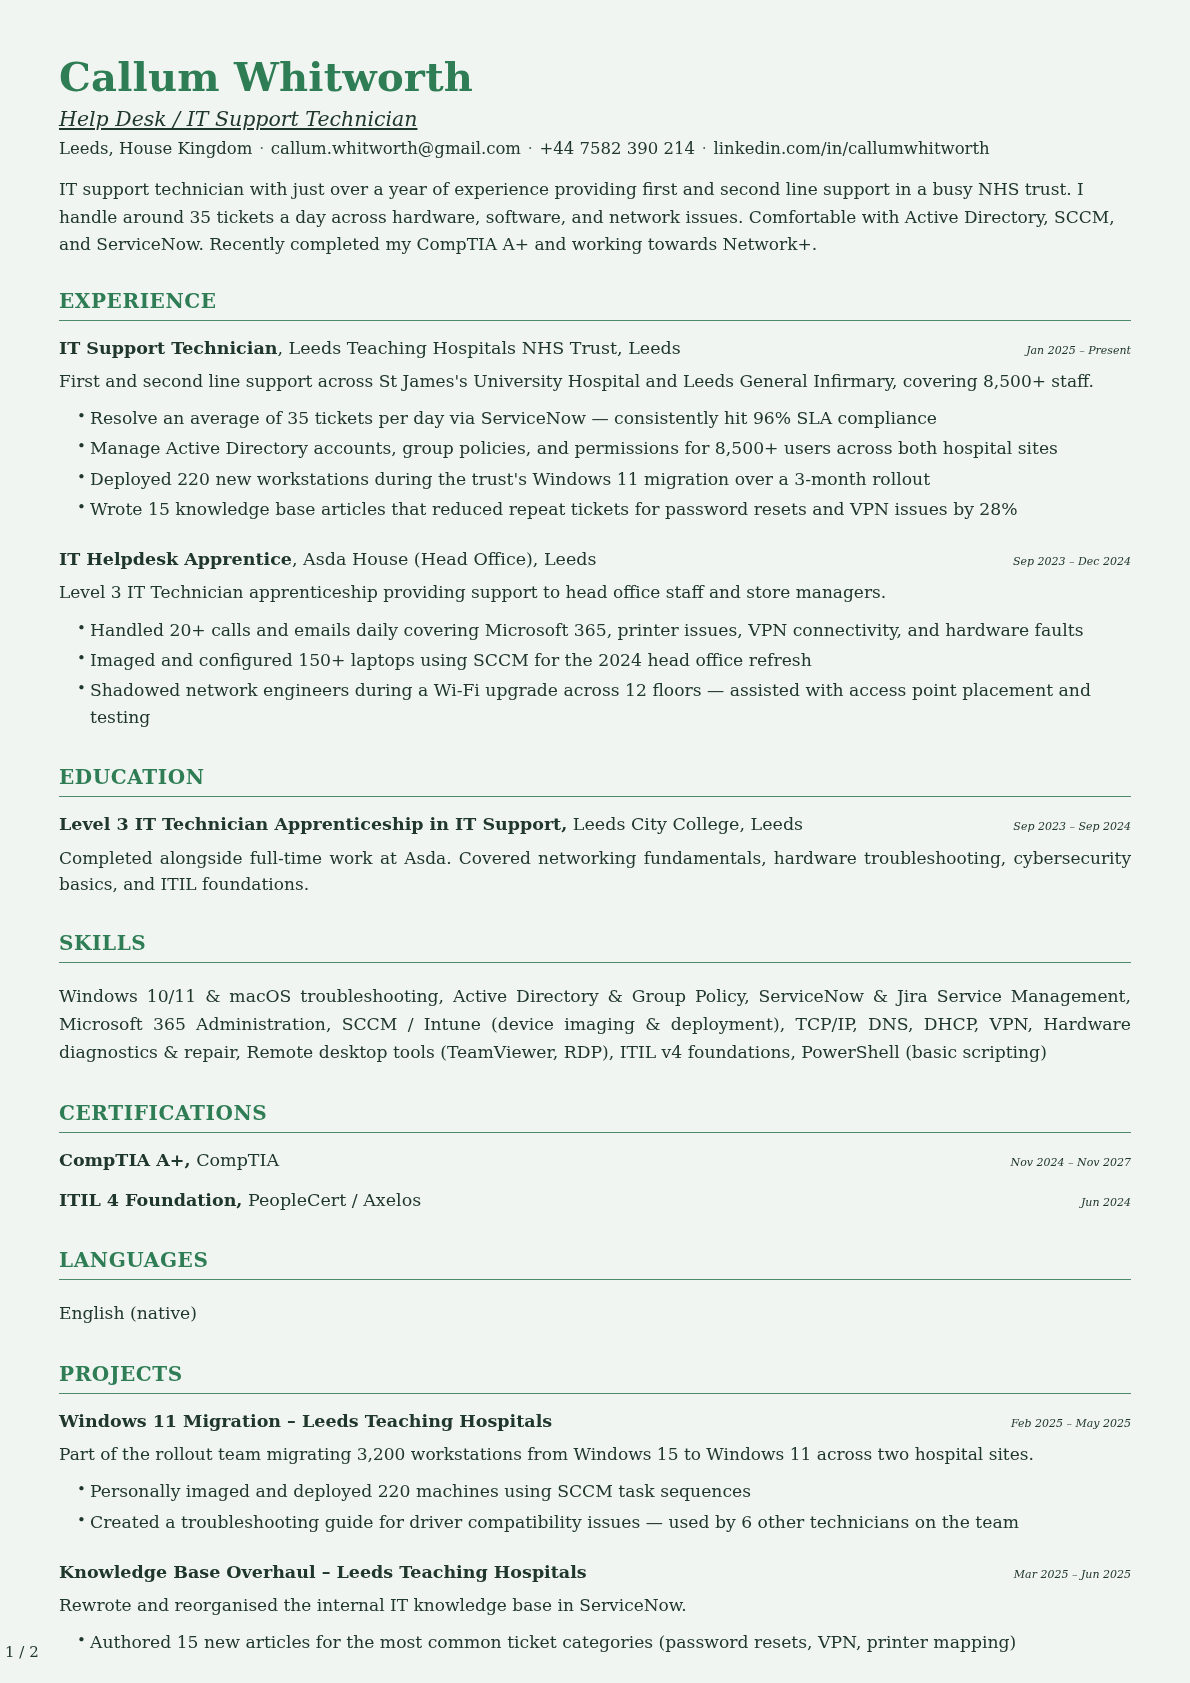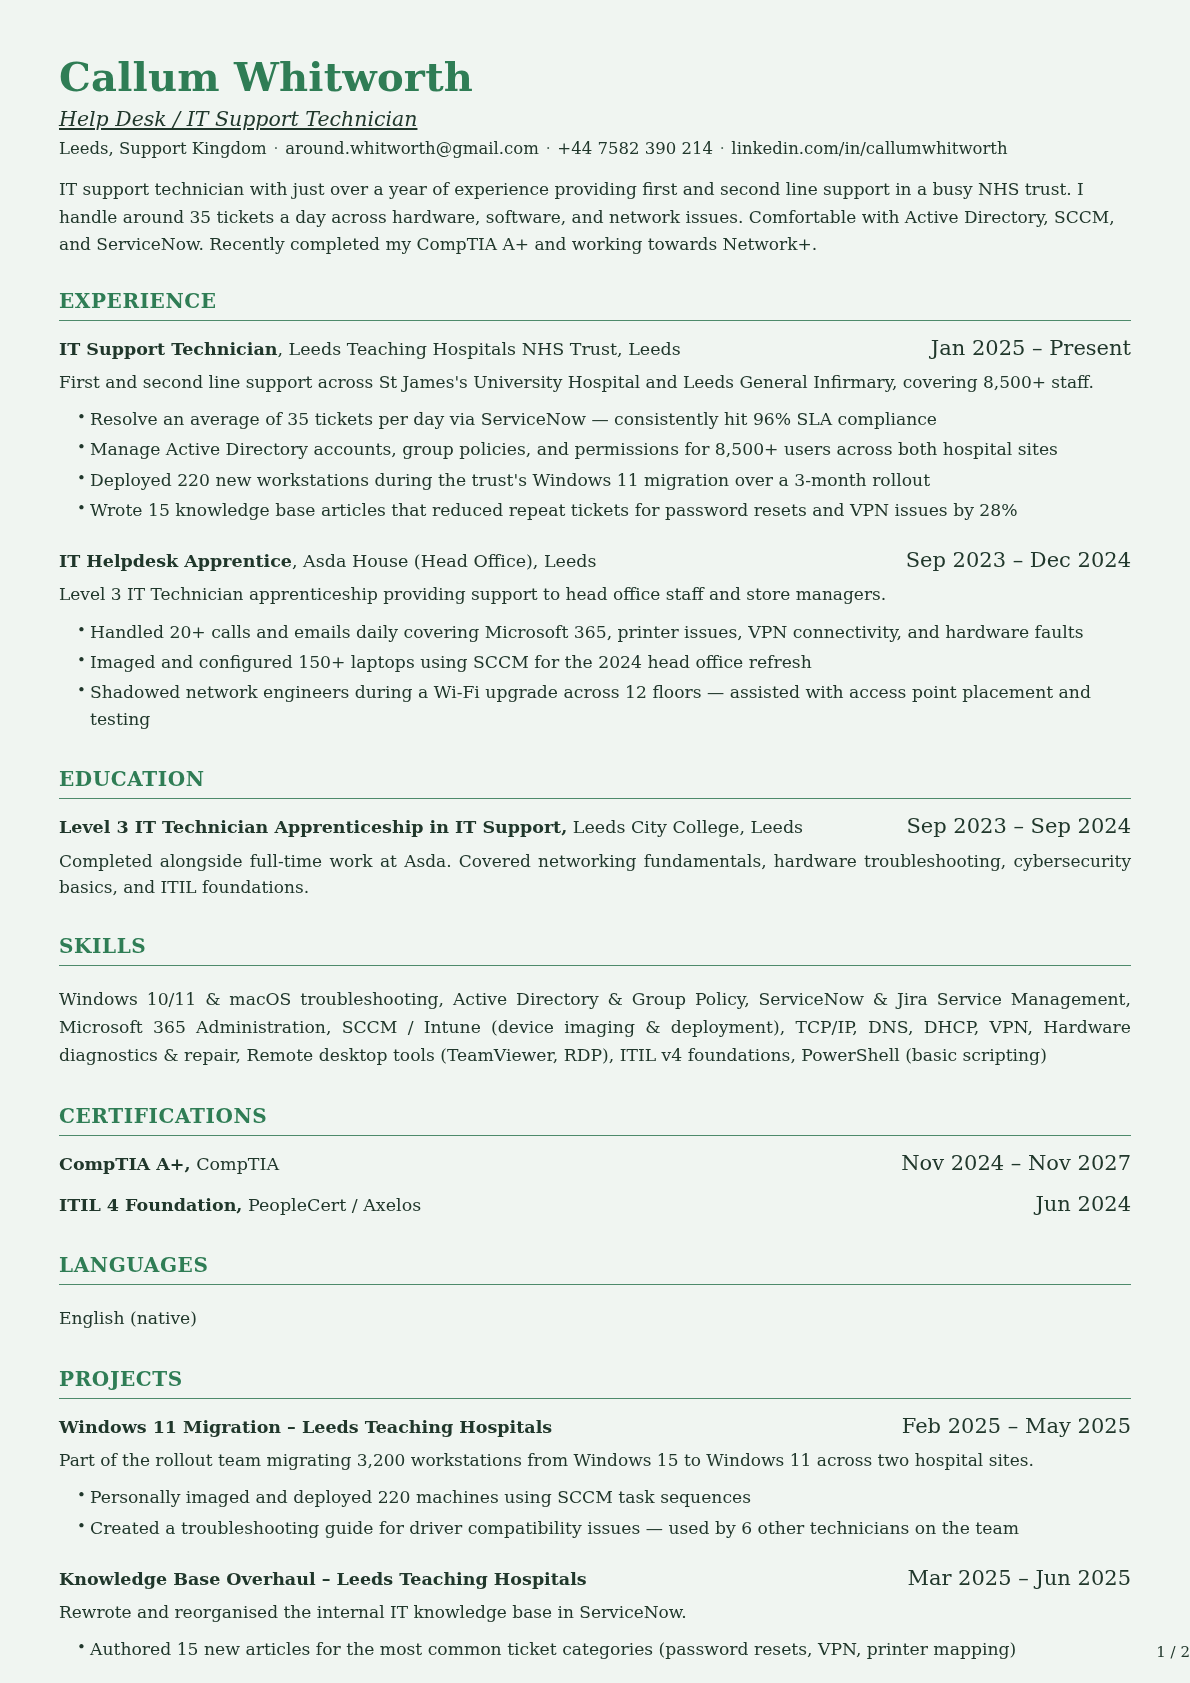--- a/index.html
+++ b/index.html
@@ -68,21 +68,22 @@
     display: flex;
     justify-content: space-between;
     align-items: baseline;
     margin-top: 15px;
     gap: 20px;
   }
   .row.gap { margin-top: 24px; }
   .rh { font-size: 17.5px; line-height: 1.45; }
   .rh .b { font-weight: 700; }
   .date {
-    font-size: 21px;
+    font-style: italic;
+    font-size: 11px;
     white-space: nowrap;
     flex: 0 0 auto;
   }
   p.desc {
     margin: 7px 0 0 0;
     font-size: 17px;
     line-height: 1.55;
   }
   p.desc.justify { text-align: justify; }
 
@@ -109,38 +110,38 @@
 
   p.par {
     margin: 20px 0 0 0;
     font-size: 17.2px;
     line-height: 1.62;
   }
   p.par.justify { text-align: justify; }
 
   .footer {
     position: absolute;
-    left: 12px;
+    left: 5px;
     right: 0;
     bottom: 22px;
-    text-align: right;
+    text-align: left;
     font-size: 15px;
     color: var(--text);
   }
 </style>
 </head>
 <body>
 
 <div class="page">
 
   <header>
     <h1 class="name">Callum Whitworth</h1>
     <div class="subtitle">Help Desk / IT Support Technician</div>
     <div class="contact">
-      <span>Leeds, Support Kingdom</span><span class="sep">·</span><span>around.whitworth@gmail.com</span><span class="sep">·</span><span>+44 7582 390 214</span><span class="sep">·</span><span>linkedin.com/in/callumwhitworth</span>
+      <span>Leeds, House Kingdom</span><span class="sep">·</span><span>callum.whitworth@gmail.com</span><span class="sep">·</span><span>+44 7582 390 214</span><span class="sep">·</span><span>linkedin.com/in/callumwhitworth</span>
     </div>
     <p class="summary">IT support technician with just over a year of experience providing first and second line support in a busy NHS trust. I handle around 35 tickets a day across hardware, software, and network issues. Comfortable with Active Directory, SCCM, and ServiceNow. Recently completed my CompTIA A+ and working towards Network+.</p>
   </header>
 
   <section>
     <h2 class="sh first">EXPERIENCE</h2>
 
     <div class="row">
       <div class="rh"><span class="b">IT Support Technician</span><span>, Leeds Teaching Hospitals NHS Trust, Leeds</span></div>
       <div class="date">Jan 2025 – Present</div>

